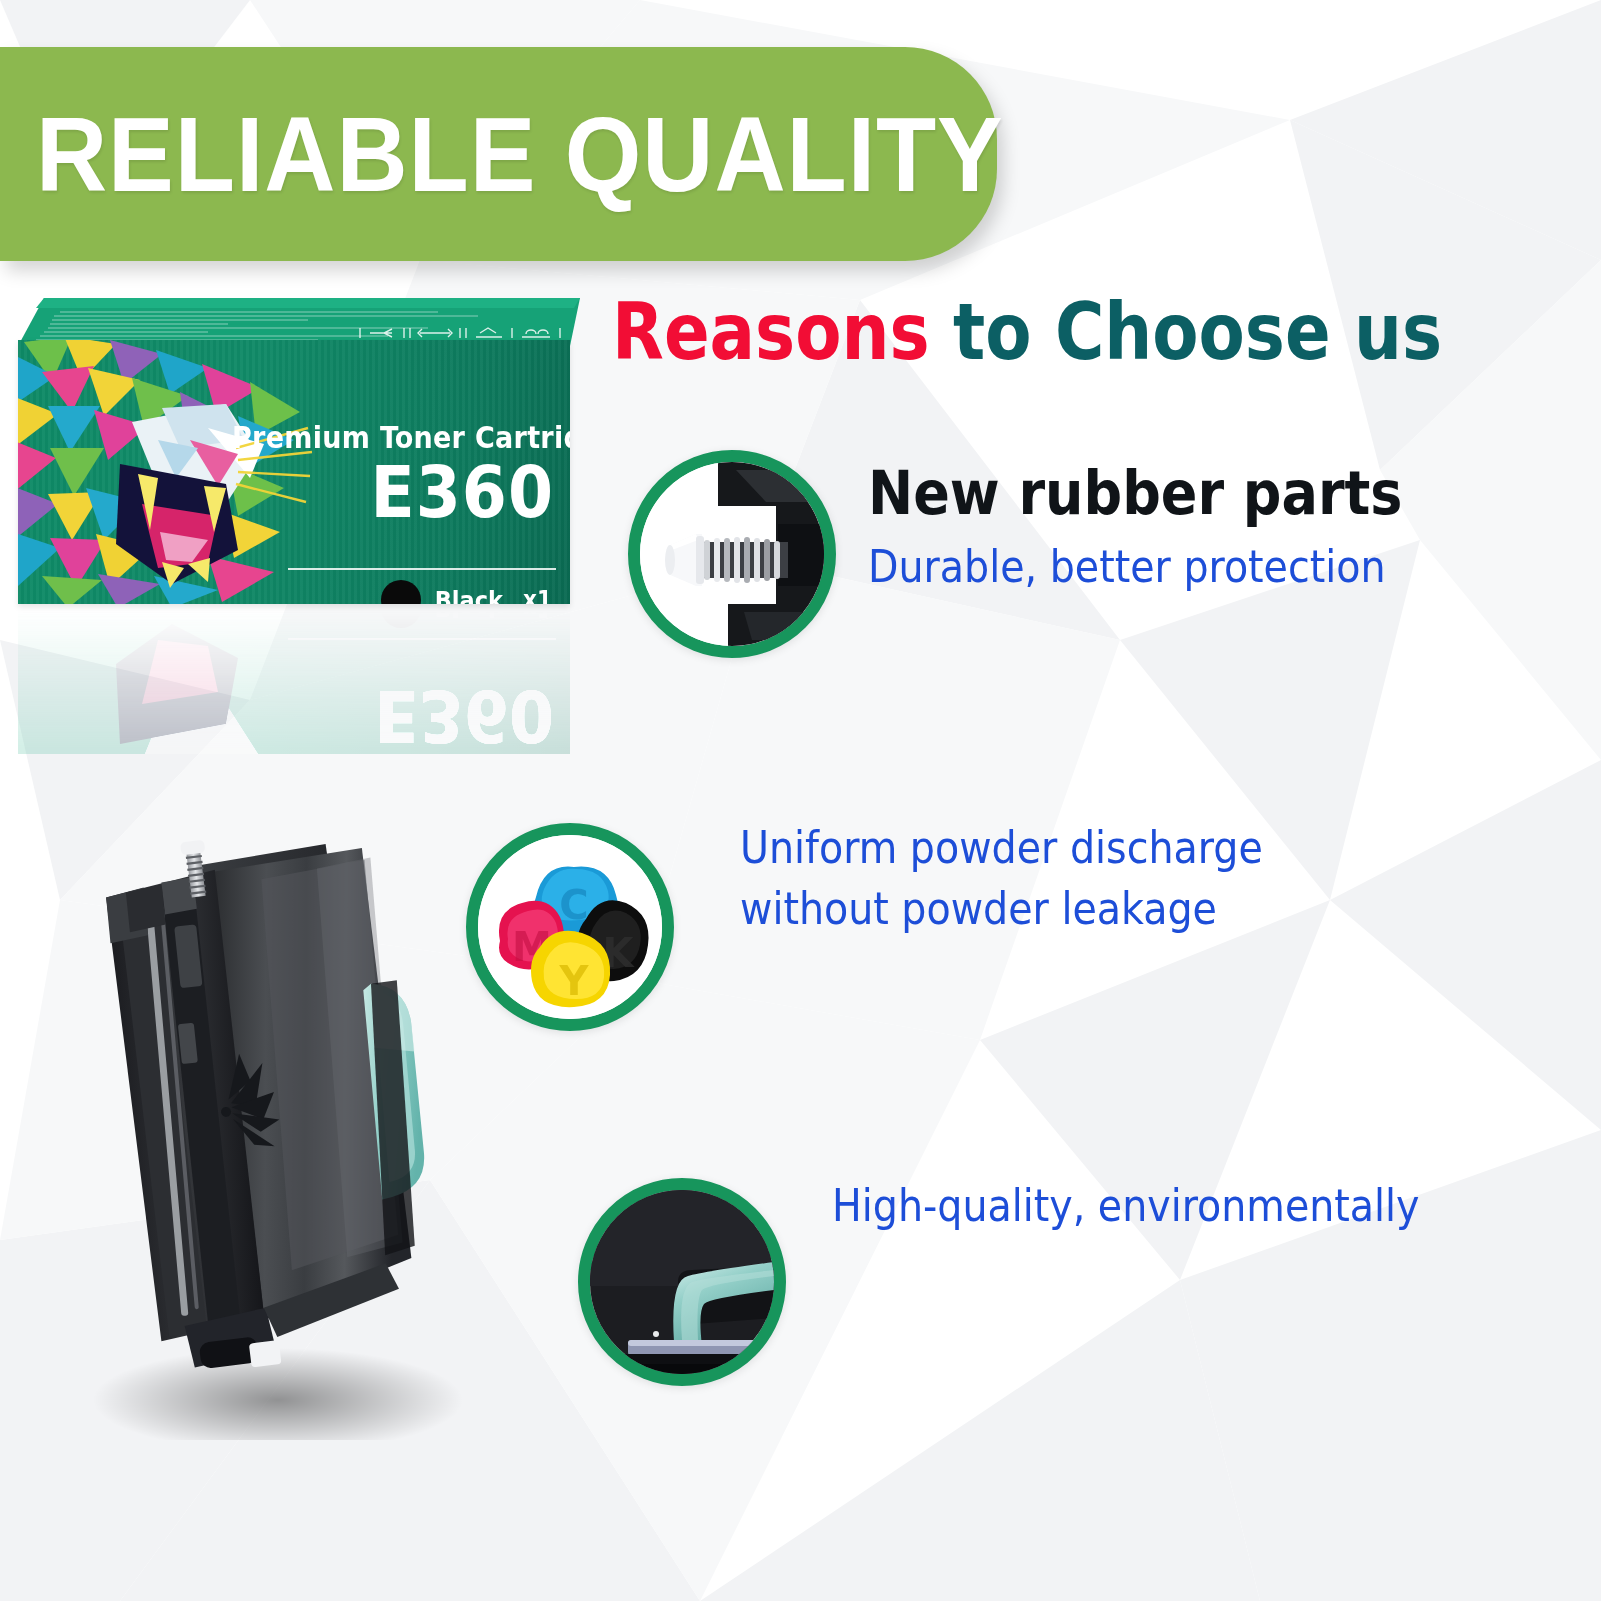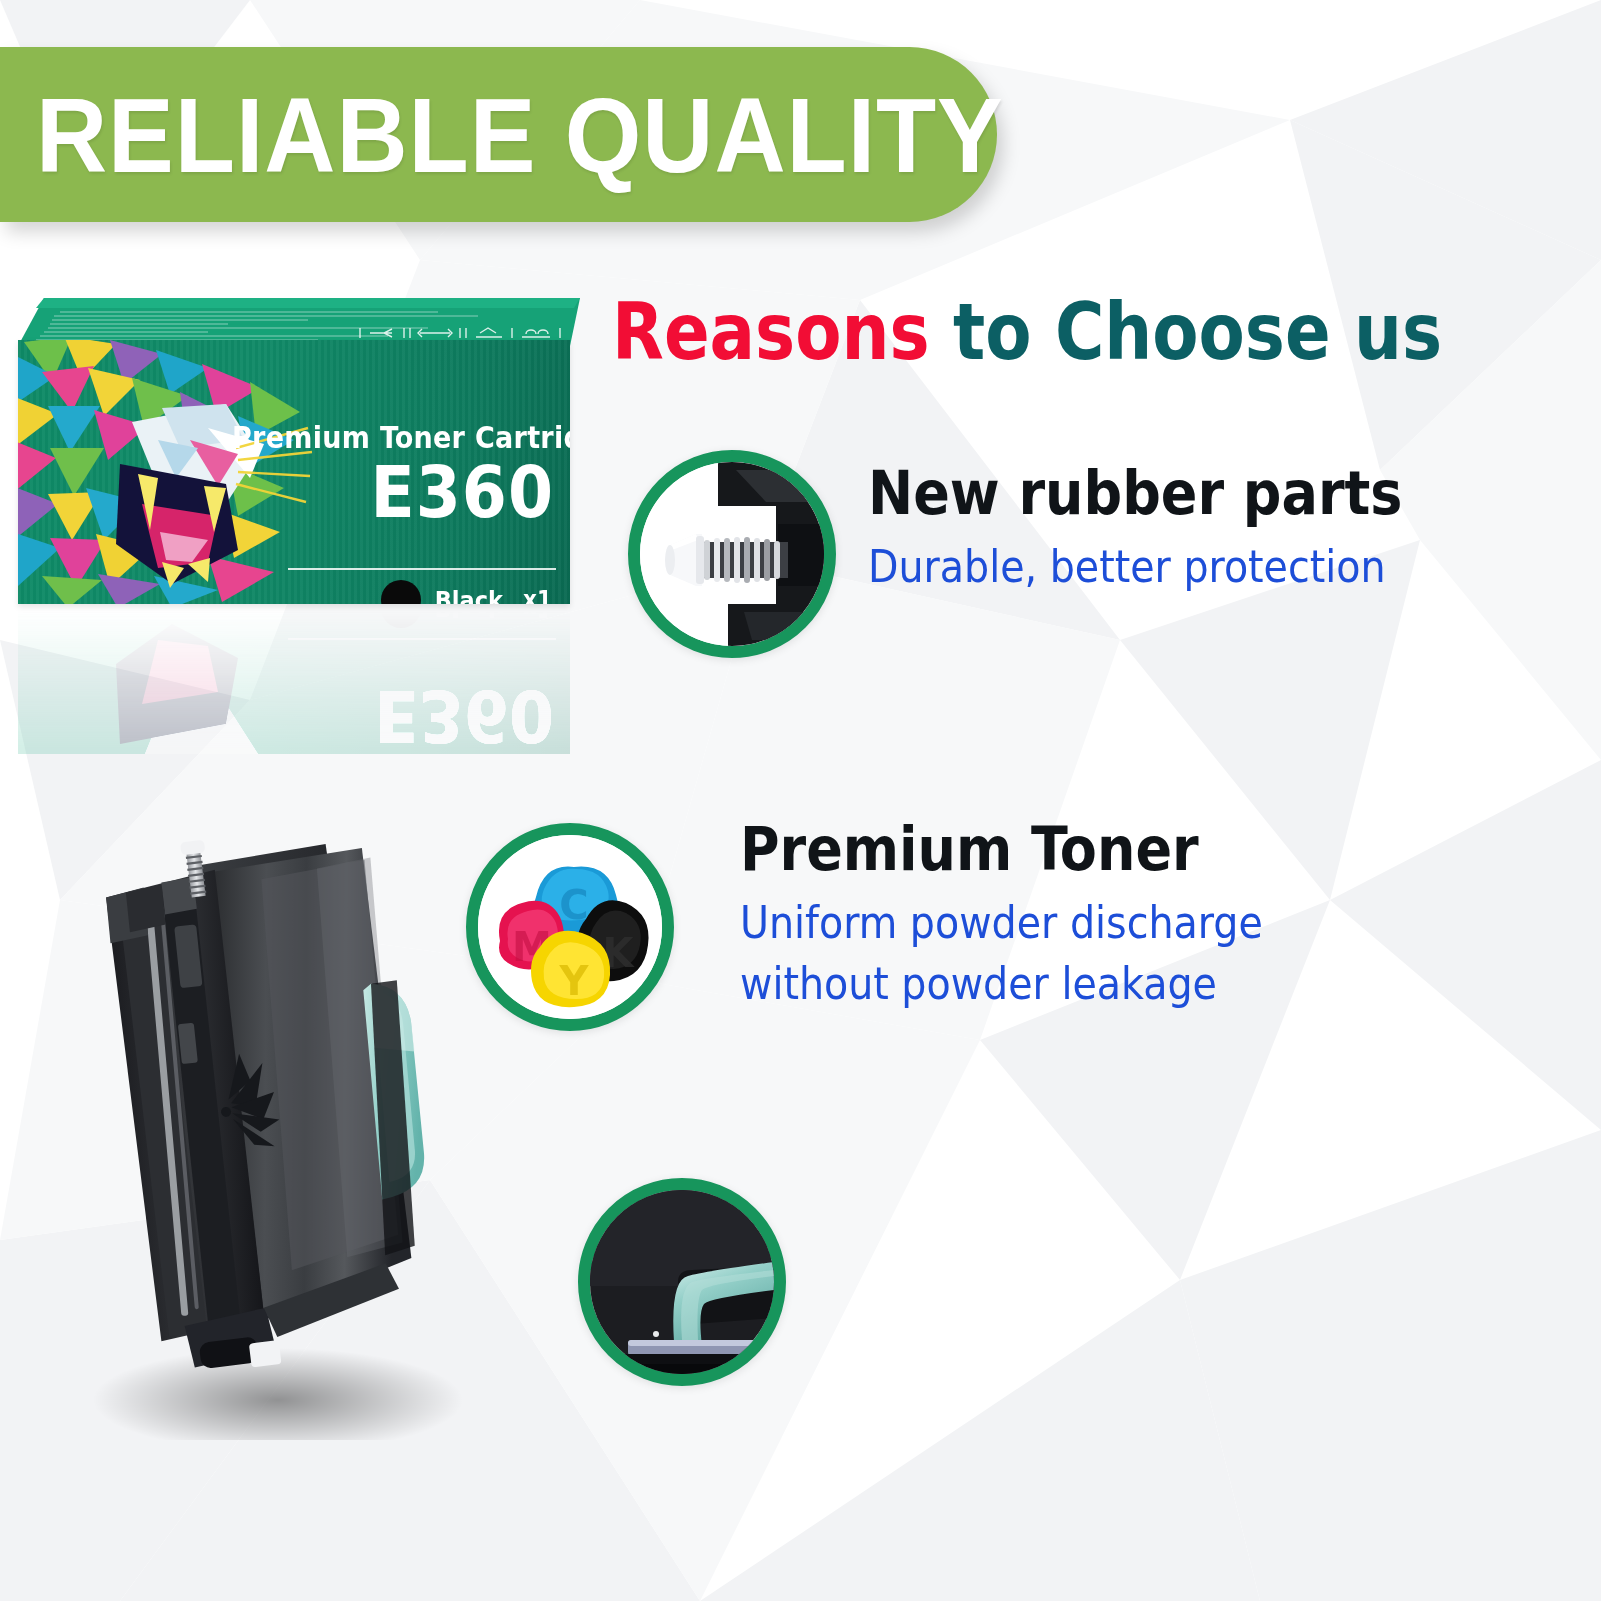--- a/index.html
+++ b/index.html
@@ -9,21 +9,21 @@
     width:1601px; height:1601px; position:relative; overflow:hidden;
     font-family:"Liberation Sans", sans-serif;
     background:#fdfdfe;
   }
 
   
   .bg-poly { position:absolute; inset:0; z-index:0; pointer-events:none; }
 
   
   .banner {
-    position:absolute; left:0; top:47px; width:997px; height:175px;
+    position:absolute; left:0; top:47px; width:997px; height:214px;
     background:#8CB84F;
     border-top-right-radius:92px; border-bottom-right-radius:92px;
     box-shadow: 6px 10px 18px rgba(0,0,0,0.17);
     display:flex; align-items:center;
     z-index:4;
   }
   .banner-text {
     margin-left:36px;
     color:#ffffff;
     font-family:"Liberation Sans Narrow","Liberation Sans",sans-serif;
@@ -463,21 +463,20 @@
       <path d="M108,84 q14,-26 40,-16 q26,12 22,42 q-4,32 -34,36 q-30,2 -36,-26 q-4,-22 8,-36 Z" fill="#0d0d0d"></path>
       <path d="M118,88 q12,-18 30,-10 q18,10 14,32 q-4,22 -26,24 q-22,0 -24,-20 q-2,-16 6,-26 Z" fill="#1f1f1f"></path>
       <text x="140" y="132" font-family="'DejaVu Sans',sans-serif" font-size="40" font-weight="bold" fill="#2e2e2e" text-anchor="middle" opacity="0.85">K</text>
 
       <path d="M62,112 q14,-22 42,-14 q30,10 28,42 q-2,30 -36,32 q-36,2 -42,-26 q-4,-22 8,-34 Z" fill="#f6d500"></path>
       <path d="M72,118 q12,-16 34,-8 q22,8 20,32 q-2,22 -28,22 q-28,0 -32,-20 q-2,-16 6,-26 Z" fill="#ffe433"></path>
       <text x="96" y="160" font-family="'DejaVu Sans',sans-serif" font-size="40" font-weight="bold" fill="#d9b800" text-anchor="middle" opacity="0.7">Y</text>
     </svg>
   </div>
   <div class="ftext">
-    <div class="ftitle">Premium Toner</div>
     <div class="fbody">
       <div>Uniform powder discharge</div>
       <div>without powder leakage</div>
     </div>
   </div>
 </div>
 
 <div class="feature" id="feat-3">
   <div class="circle">
     <svg viewBox="0 0 184 184">
@@ -498,15 +497,16 @@
 
       <rect x="38" y="150" width="146" height="16" rx="4" fill="#8f96b2"></rect>
       <rect x="38" y="150" width="146" height="6" rx="3" fill="#c3c9dd"></rect>
       <rect x="30" y="164" width="154" height="10" fill="#0e0f12"></rect>
       <circle cx="66" cy="144" r="3" fill="#e9eaec"></circle>
       <rect x="0" y="174" width="184" height="10" fill="#08090b"></rect>
     </svg>
   </div>
   <div class="ftext">
     <div class="fbody">
+      <div>High-quality, environmentally</div>
     </div>
   </div>
 </div>
 
 </body></html>

